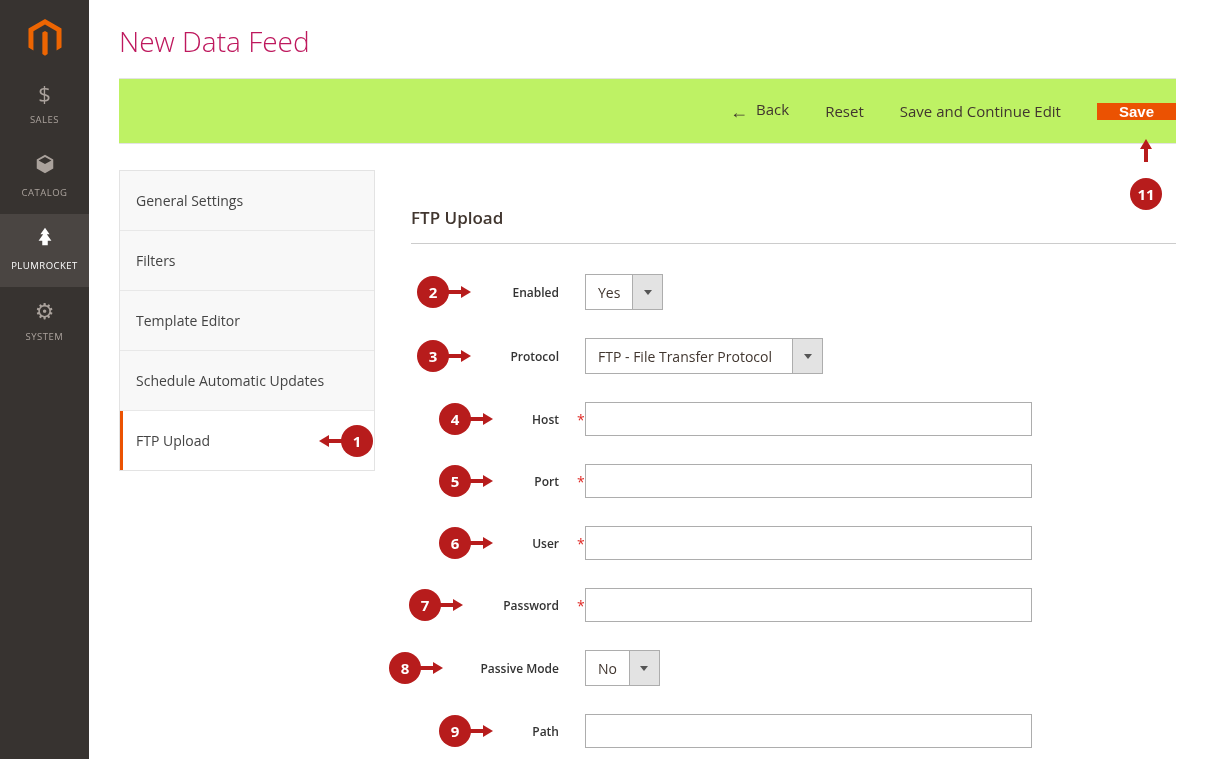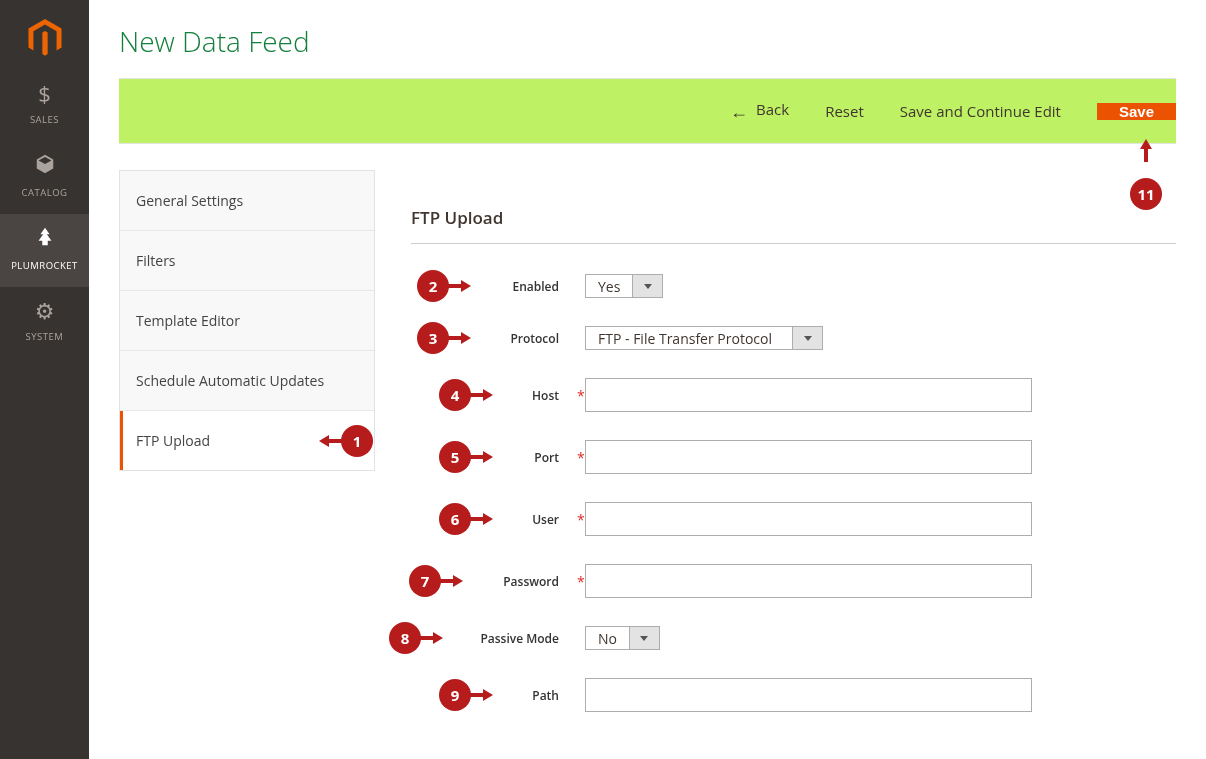--- a/index.html
+++ b/index.html
@@ -11,21 +11,21 @@
   .admin-nav { width: 89px; background: #373330; color: #aaa29c; display: flex; flex-direction: column; align-items: center; padding-top: 10px; }
   .admin-nav .logo { width: 40px; height: 40px; margin: 8px 0 12px 0; display: flex; align-items: center; justify-content: center; }
   .admin-nav .logo svg { fill: #ed6502; }
   .nav-item { width: 100%; text-align: center; padding: 12px 0 14px 0; cursor: pointer; }
   .nav-item.active { background: #4a4542; color: #fff; }
   .nav-item .nicon { font-size: 22px; line-height: 1; margin-bottom: 4px; display: block; }
   .nav-item .nlabel { font-size: 9.5px; letter-spacing: 0.5px; }
 
   
   .main { flex: 1; padding: 0 30px 30px 30px; }
-  .page-title { font-size: 28px; font-weight: 300; color: #15803d; padding: 22px 0 18px 0; }
+  .page-title { font-size: 28px; font-weight: 300; color: #be185d; padding: 22px 0 18px 0; }
 
   .action-bar { border-top: 1px solid #e3e3e3; border-bottom: 1px solid #e3e3e3; background: #bef264; padding: 20px 0; display: flex; justify-content: flex-end; align-items: center; gap: 36px; margin-bottom: 26px; }
   .act-link { color: #41362f; cursor: pointer; font-size: 15px; }
   .act-link.back::before { content: '←'; margin-right: 8px; font-size: 18px; vertical-align: middle; }
   .btn-primary { background: #eb5202; color: #fff; border: none; padding: 0 22px; font-size: 15px; font-weight: 600; cursor: pointer; }
 
   .content-row { display: flex; gap: 36px; align-items: flex-start; }
 
   
   .side-tabs { width: 256px; background: #f8f8f8; border: 1px solid #e3e3e3; }
@@ -34,21 +34,21 @@
   .side-tab.active { background: #fff; border-left: 3px solid #eb5202; padding-left: 13px; font-weight: 400; }
 
   
   .form-panel { flex: 1; padding-top: 36px; }
   .panel-title { font-size: 17px; font-weight: 600; color: #41362f; padding-bottom: 14px; border-bottom: 1px solid #ccc; margin-bottom: 30px; }
   .field-row { display: flex; align-items: center; margin-bottom: 28px; position: relative; }
   .field-label { width: 160px; text-align: right; padding-right: 12px; font-weight: 600; color: #333; font-size: 12px; }
   .req-mark { color: #e02b27; margin-left: 6px; width: 8px; display: inline-block; text-align: left; }
   .field-control { }
   .txtin { height: 34px; width: 447px; border: 1px solid #adadad; padding: 0 9px; font-size: 14px; }
-  .sel { display: inline-flex; border: 1px solid #adadad; height: 24px; }
+  .sel { display: inline-flex; border: 1px solid #adadad; height: 36px; }
   .sel .sel-val { padding: 0 12px; display: flex; align-items: center; background: #fff; font-size: 14px; }
   .sel .sel-btn { width: 30px; background: #e3e3e3; display: flex; align-items: center; justify-content: center; border-left: 1px solid #adadad; }
   .sel .sel-btn::before { content: ''; width: 0; height: 0; border-left: 4px solid transparent; border-right: 4px solid transparent; border-top: 5px solid #555; }
   .sel.small .sel-val { min-width: 30px; }
   .sel.wide .sel-val { min-width: 206px; }
 
   
   .annot { position: absolute; display: flex; align-items: center; pointer-events: none; }
   .annot .bubble { width: 32px; height: 32px; border-radius: 50%; background: #b71c1c; color: #fff; display: flex; align-items: center; justify-content: center; font-weight: 700; font-size: 15px; }
   .annot .arrow-r { width: 0; height: 0; border-top: 6px solid transparent; border-bottom: 6px solid transparent; border-left: 10px solid #b71c1c; margin-left: 12px; position: relative; }

